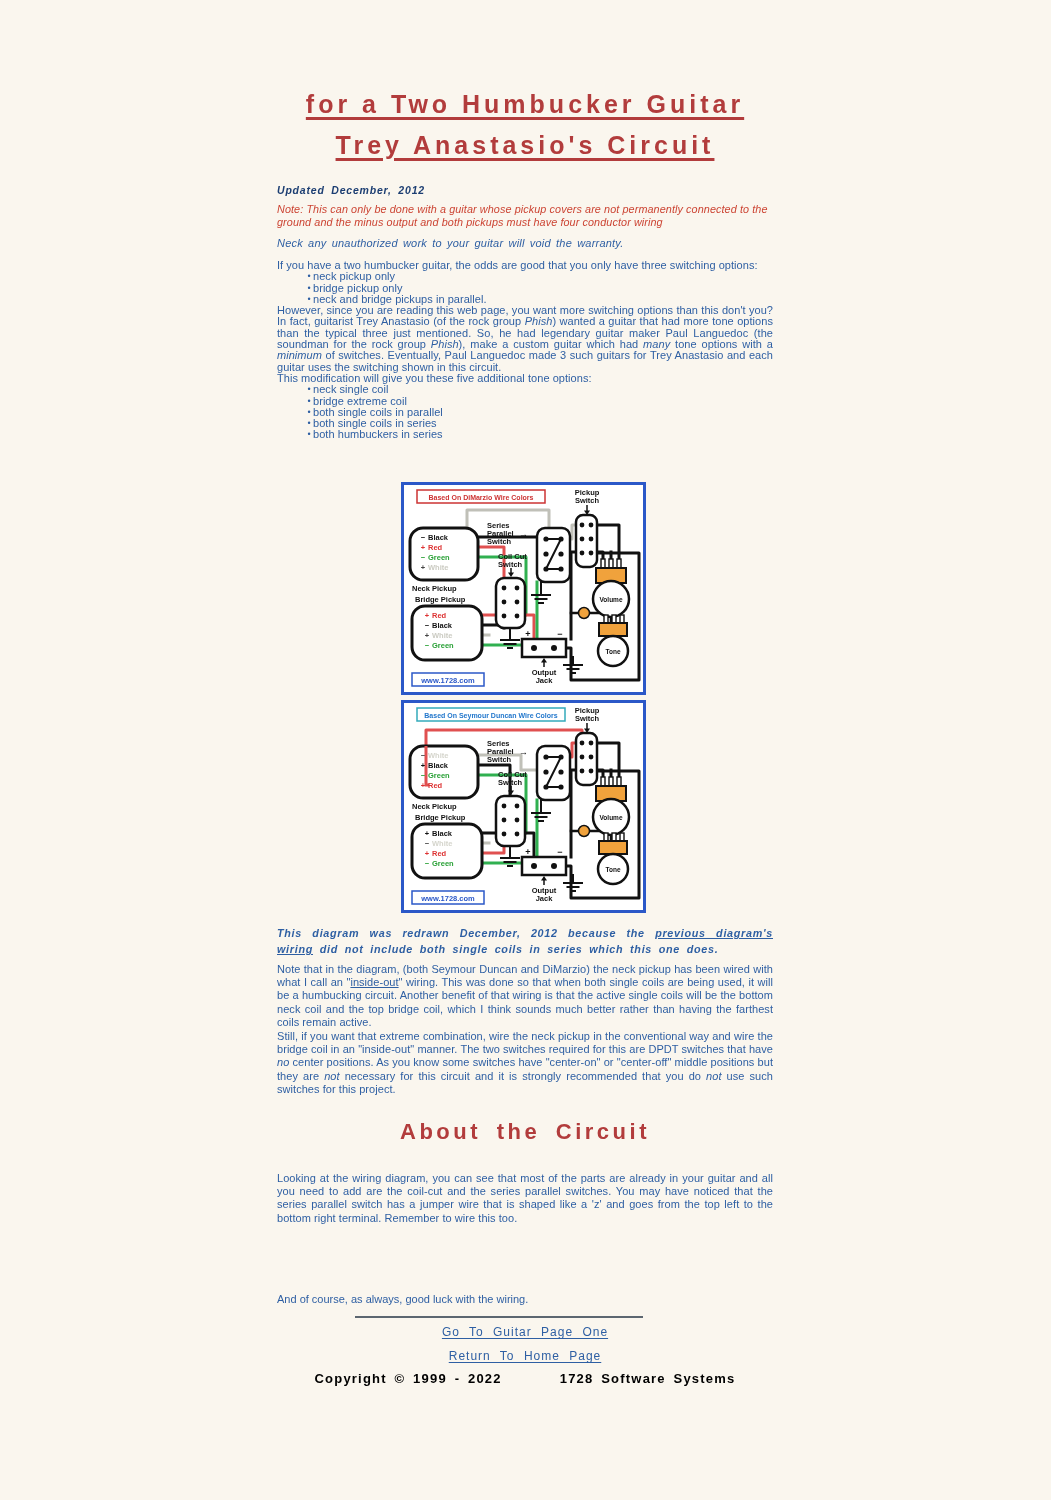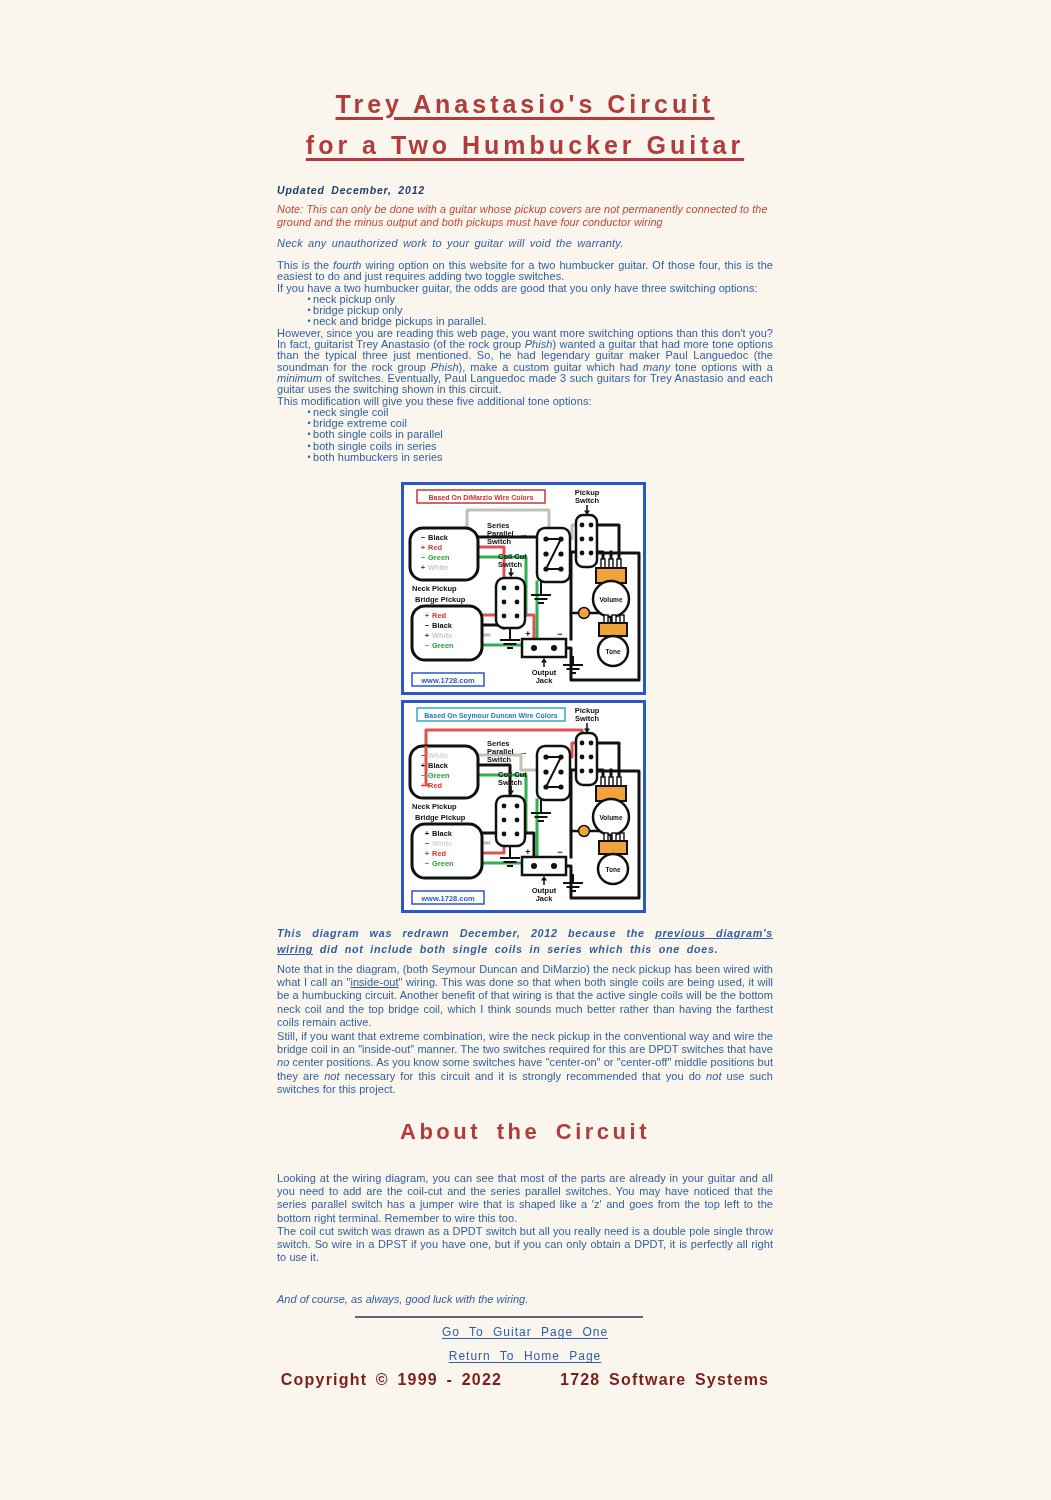--- a/index.html
+++ b/index.html
@@ -29,44 +29,43 @@
   svg text{font-family:"Liberation Sans",sans-serif;font-weight:bold;}
   .t75{font-size:7.5px;} .t7{font-size:7px;} .t65{font-size:6.5px;} .t9{font-size:9px;}
   
   .caption{top:925px;font-weight:bold;font-style:italic;font-size:10.8px;line-height:16px;letter-spacing:.7px;word-spacing:3px;text-align:justify;}
   .bodypara{font-size:11px;line-height:13.2px;letter-spacing:.05px;text-align:justify;}
   .bodypara p{margin:0;}
   .noteP{top:963px;}
   .stillP{top:1030px;}
   .aboutH{top:1119px;color:#b23c3c;font-weight:bold;font-size:22px;letter-spacing:3.5px;word-spacing:6px;}
   .aboutP{top:1172px;}
-  .luck{top:1293px;font-size:11px;font-style:italic;}
+  .luck{top:1293px;font-size:11px;}
   .rule{position:absolute;top:1316px;left:355px;width:288px;height:0;border-top:2.5px solid #5c6670;}
   .flink{font-size:12px;letter-spacing:1px;word-spacing:5px;}
   .flink a{color:#2e5fa3;text-decoration:underline;text-underline-offset:2px;cursor:pointer;}
   .link1{top:1325px;} .link2{top:1349px;}
-  .copy{top:1371px;color:#7f1d1d;font-weight:bold;font-size:16px;letter-spacing:1.2px;word-spacing:3px;}
+  .copy{top:1371px;color:#000000;font-weight:bold;font-size:13px;letter-spacing:1.2px;word-spacing:3px;}
   .copy .gap{display:inline-block;width:58px;}
   .it{font-style:italic;}
   a.inlink{color:#2e5fa3;text-decoration:underline;cursor:pointer;}
 </style>
 </head>
 <body>
 
 <div class="col center title">
+  <div class="tline">for a Two Humbucker Guitar</div>
   <div class="tline">Trey Anastasio's Circuit</div>
-  <div class="tline">for a Two Humbucker Guitar</div>
 </div>
 
 <div class="col updated">Updated December, 2012</div>
 <div class="col notered">Note: This can only be done with a guitar whose pickup covers are not permanently connected to the ground and the minus output and both pickups must have four conductor wiring</div>
 <div class="col warranty">Neck any unauthorized work to your guitar will void the warranty.</div>
 
 <div class="col intro">
-  <p><span>This is the </span><span class="it">fourth</span><span> wiring option on this website for a two humbucker guitar. Of those four, this is the easiest to do and just requires adding two toggle switches.</span></p>
   <p>If you have a two humbucker guitar, the odds are good that you only have three switching options:</p>
   <div class="bullets">
     <div class="li">
         <span class="b">•</span>
         <span>neck pickup only</span>
       </div>
     <div class="li">
         <span class="b">•</span>
         <span>bridge pickup only</span>
       </div>
@@ -357,21 +356,20 @@
 </div>
 
 <div class="col bodypara stillP">
   <span>Still, if you want that extreme combination, wire the neck pickup in the conventional way and wire the bridge coil in an "inside-out" manner. The two switches required for this are DPDT switches that have </span><span class="it">no</span><span> center positions. As you know some switches have "center-on" or "center-off" middle positions but they are </span><span class="it">not</span><span> necessary for this circuit and it is strongly recommended that you do </span><span class="it">not</span><span> use such switches for this project.</span>
 </div>
 
 <div class="col center aboutH">About the Circuit</div>
 
 <div class="col bodypara aboutP">
   <p>Looking at the wiring diagram, you can see that most of the parts are already in your guitar and all you need to add are the coil-cut and the series parallel switches. You may have noticed that the series parallel switch has a jumper wire that is shaped like a 'z' and goes from the top left to the bottom right terminal. Remember to wire this too.</p>
-  <p>The coil cut switch was drawn as a DPDT switch but all you really need is a double pole single throw switch. So wire in a DPST if you have one, but if you can only obtain a DPDT, it is perfectly all right to use it.</p>
 </div>
 
 <div class="col luck">And of course, as always, good luck with the wiring.</div>
 
 <div class="rule"></div>
 <div class="col center flink link1"><a>Go To Guitar Page One</a></div>
 <div class="col center flink link2"><a>Return To Home Page</a></div>
 <div class="col center copy">
   <span>Copyright © 1999 - 2022</span><span class="gap"></span><span>1728 Software Systems</span>
 </div>

